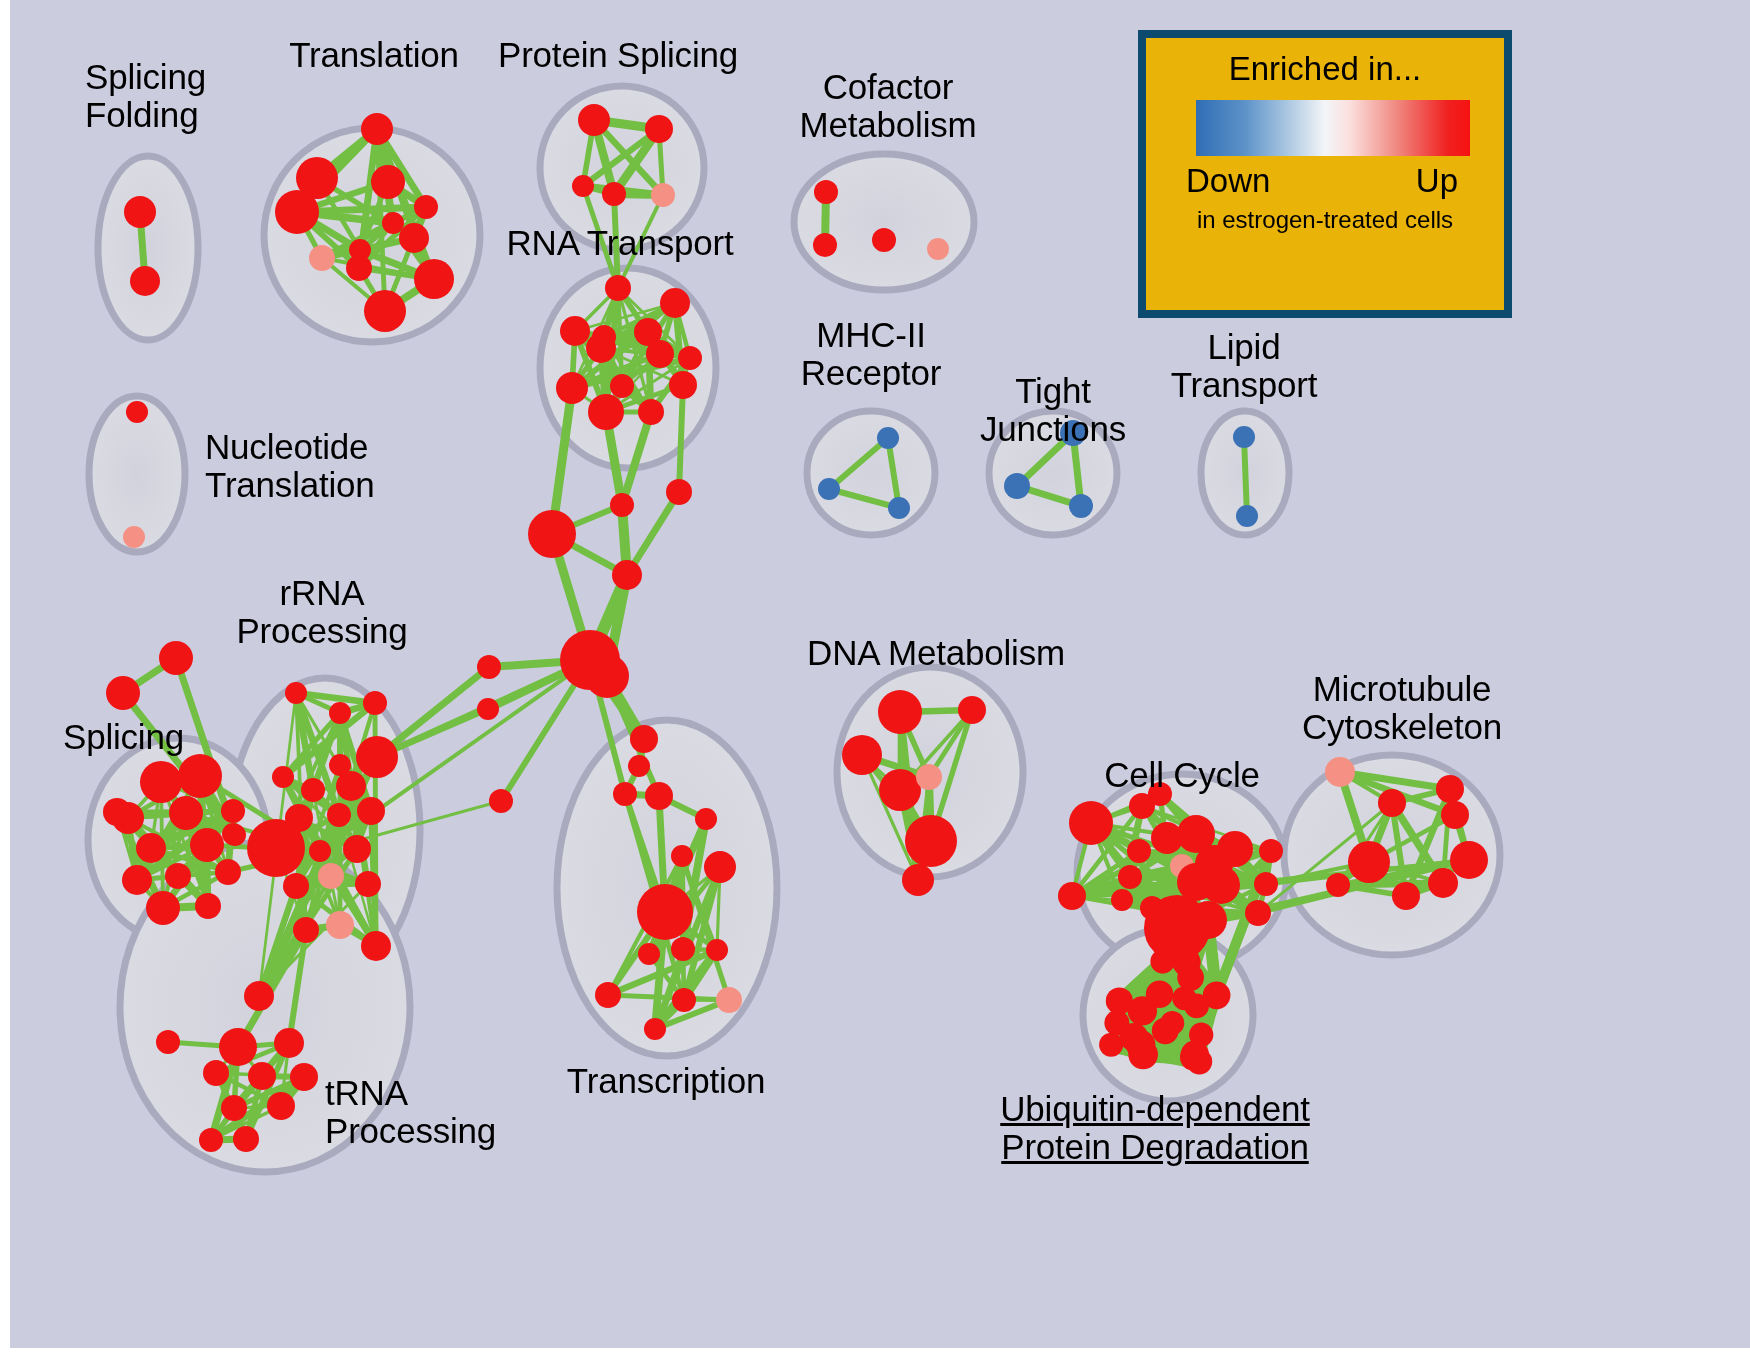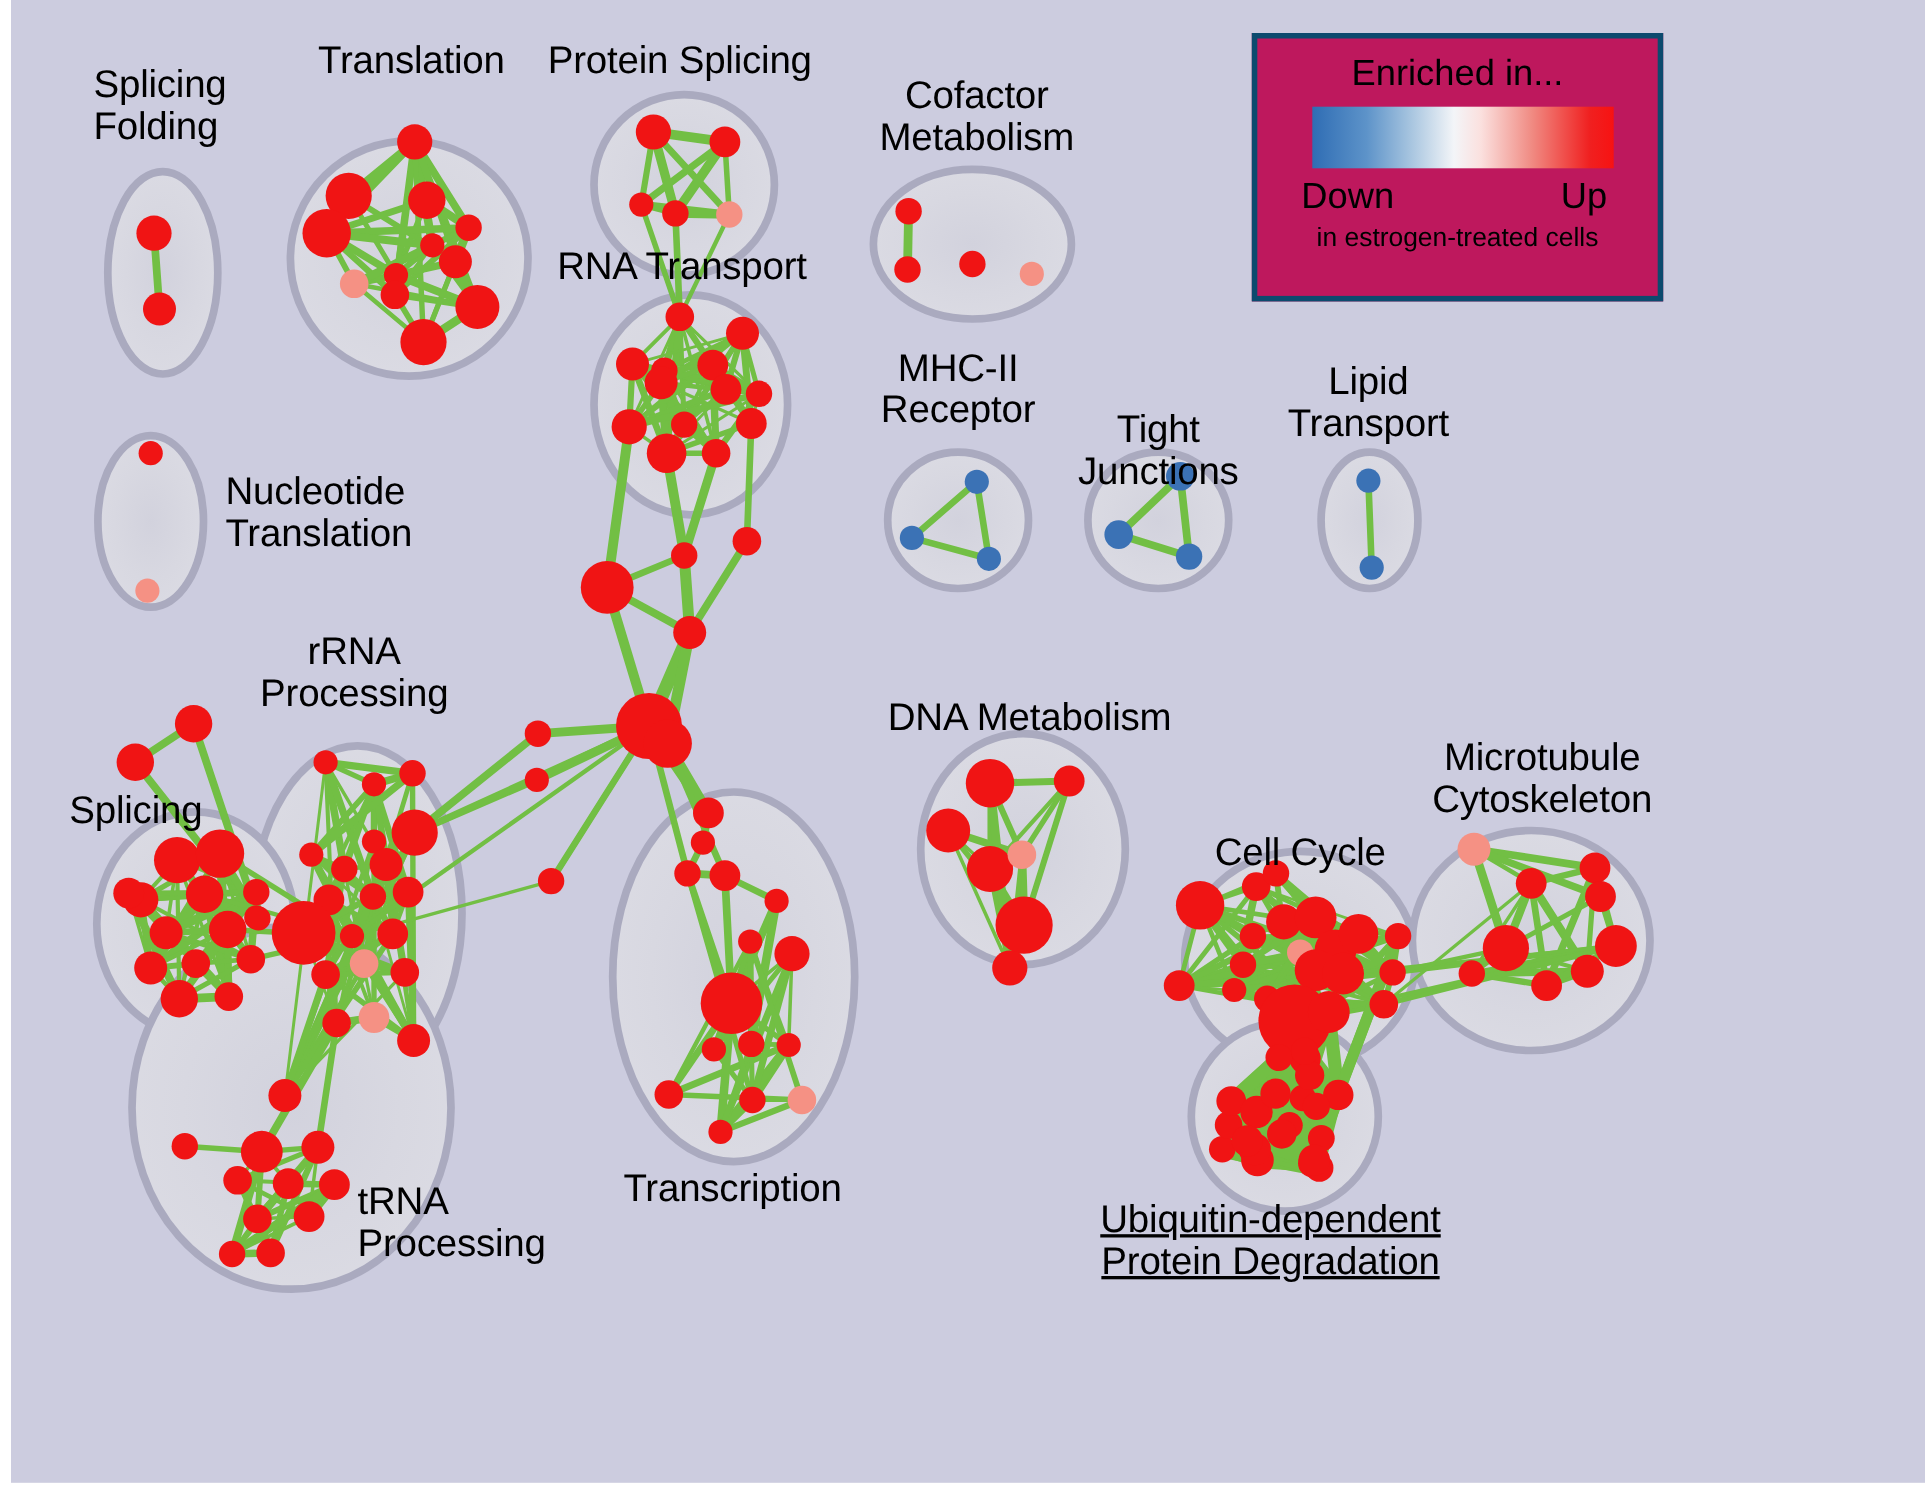--- a/index.html
+++ b/index.html
@@ -26,23 +26,23 @@
     font-weight:400;
     white-space:pre;
     letter-spacing:-0.2px;
   }
   .cl-center{text-align:center;transform:translateX(-50%);}
   .cl-left{text-align:left;}
 
   #legend{
     position:absolute;
     left:1138px;top:30px;
-    width:374px;height:244px;
-    background:#be185d;
-    border:5px solid #0c4a6e;
+    width:374px;height:288px;
+    background:#eab308;
+    border:8px solid #0c4a6e;
     box-sizing:border-box;
   }
   #legend-title{
     position:absolute;left:0;top:12px;width:100%;
     text-align:center;font-size:33px;color:#000;
     font-family:"Liberation Sans", sans-serif;
   }
   #legend-bar{
     position:absolute;left:50px;top:62px;width:274px;height:56px;
     background:linear-gradient(to right,#2f6db4 0%,#5d93c9 18%,#a9c6e0 33%,#f3f5f8 47%,#fbe0de 56%,#f08a82 73%,#f02020 92%,#f71212 100%);

